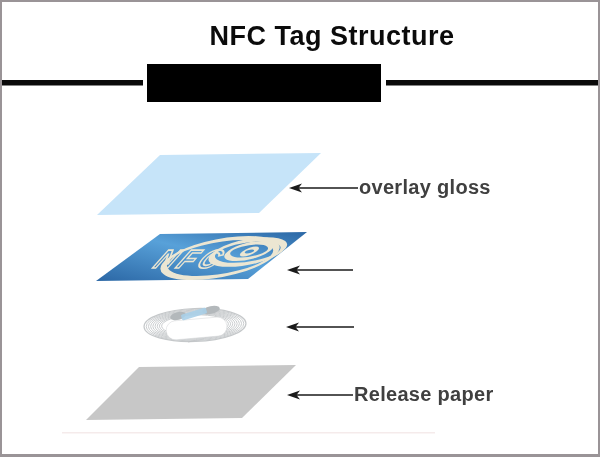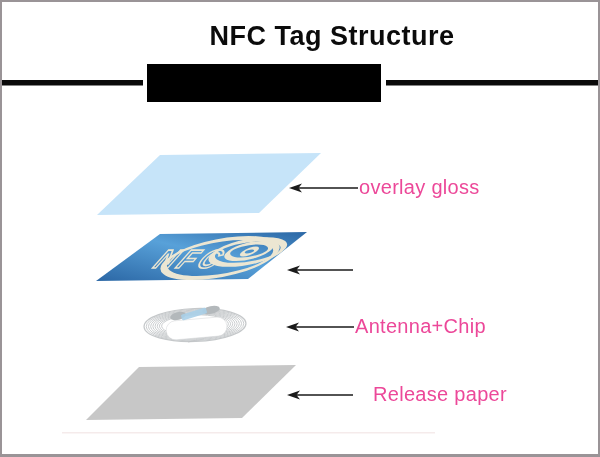--- a/index.html
+++ b/index.html
@@ -23,28 +23,29 @@
     letter-spacing: 0.5px;
     padding-left: 32px;
   }
   svg.diagram {
     position: absolute;
     top: 0; left: 0;
   }
   .layer-label {
     position: absolute;
     font-size: 20px;
-    color: #ec4899;
+    color: #404040;
     white-space: nowrap;
     letter-spacing: 0.3px;
+    font-weight: bold;
   }
   #label-0 { left: 357px; top: 174px; }
   #label-1 { left: 352px; top: 256px; }
   #label-2 { left: 353px; top: 313px; }
-  #label-3 { left: 352px; top: 381px; margin-left: 19px; }
+  #label-3 { left: 352px; top: 381px; }
 </style>
 </head>
 <body>
 
 <div class="page">
 
   <div class="title">NFC Tag Structure</div>
 
   <svg class="diagram" width="600" height="457" viewBox="0 0 600 457">
 
@@ -109,16 +110,15 @@
       <g>
         <line x1="294" y1="393" x2="351" y2="393"></line>
         <polygon stroke="none" points="285,393 298,388.4 294.5,393 298,397.6" fill="#1a1a1a"></polygon>
       </g>
     </g>
 
     <rect x="60" y="430" width="373" height="1.5" fill="#f5ebeb"></rect>
   </svg>
 
   <div class="layer-label" id="label-0">overlay gloss</div>
-  <div class="layer-label" id="label-2">Antenna+Chip</div>
   <div class="layer-label" id="label-3">Release paper</div>
 
 </div>
 
 </body></html>

